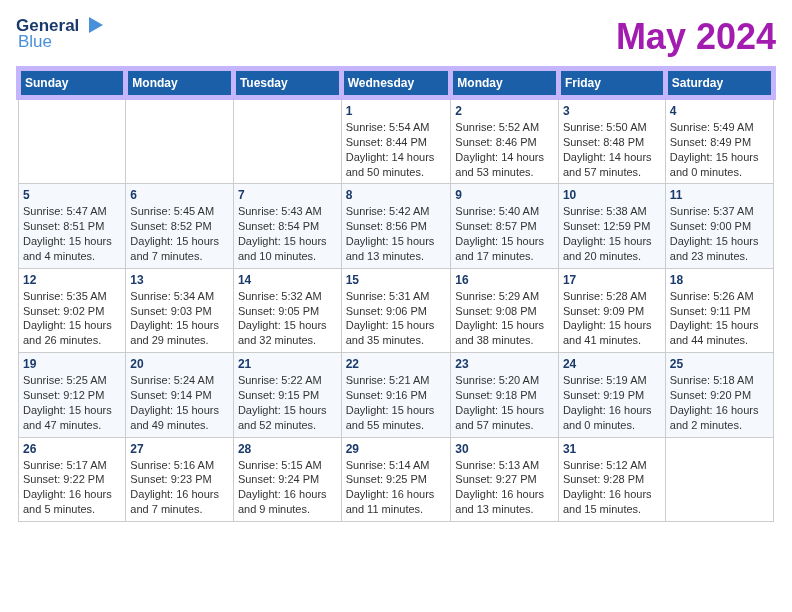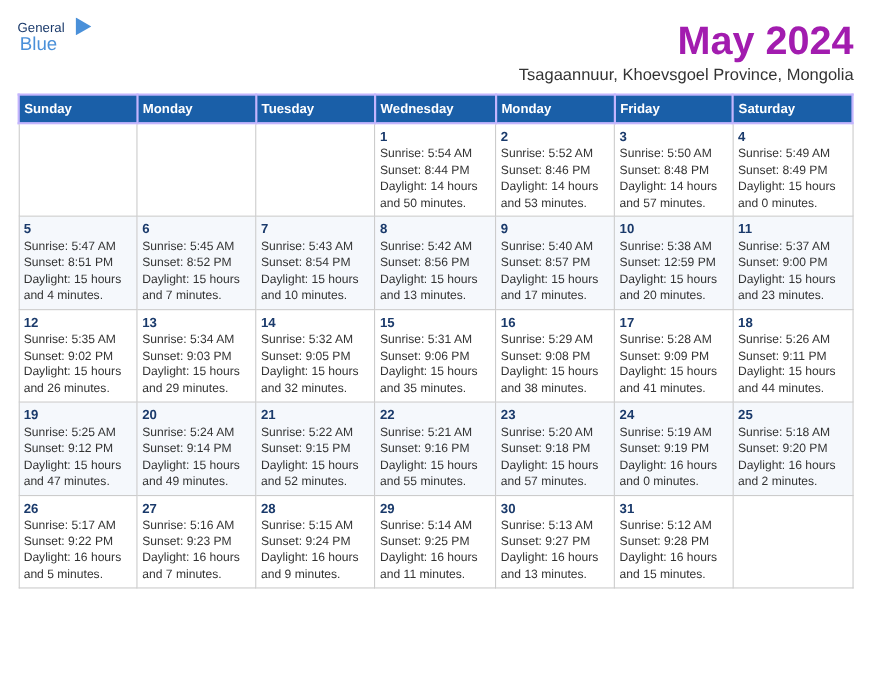--- a/index.html
+++ b/index.html
@@ -39,21 +39,21 @@
       border-collapse: collapse;
       margin-top: 8px;
     }
     .calendar thead th {
       background-color: #1a5fa8;
       color: #fff;
       font-size: 12px;
       font-weight: bold;
       padding: 5px 4px;
       text-align: left;
-      border: 2px solid #c4b5fd;
+      border: 5px solid #c4b5fd;
     }
     .calendar tbody td {
       vertical-align: top;
       border: 1px solid #ccc;
       padding: 4px;
       width: 113px;
       min-height: 80px;
       font-size: 10px;
       color: #333;
       background: #fff;
@@ -77,30 +77,29 @@
       background: #f9f9f9;
     }
   </style>
 </head>
 <body>
 
 <div>
   <div class="header">
     <div class="logo">
       <div style="display:flex;align-items:center;">
-        <span style="font-size:12px;font-weight:normal;color:#1a3a6b;">General</span>
+        <span style="font-size:17px;font-weight:bold;color:#1a3a6b;">General</span>
         <svg width="22" height="18" viewBox="0 0 22 18" style="margin-left:2px;">
           <polygon points="8,0 22,8 8,16" fill="#4a90d9"></polygon>
         </svg>
       </div>
       <span style="font-size:17px;font-weight:normal;color:#4a90d9;margin-top:-4px;margin-left:2px;">Blue</span>
     </div>
     <div class="title-area">
       <div class="main-title">May 2024</div>
-      <div class="subtitle">Tsagaannuur, Khoevsgoel Province, Mongolia</div>
     </div>
   </div>
 
   <table class="calendar">
     <thead>
       <tr>
       <th>Sunday</th>
           <th>Monday</th>
           <th>Tuesday</th>
           <th>Wednesday</th>

